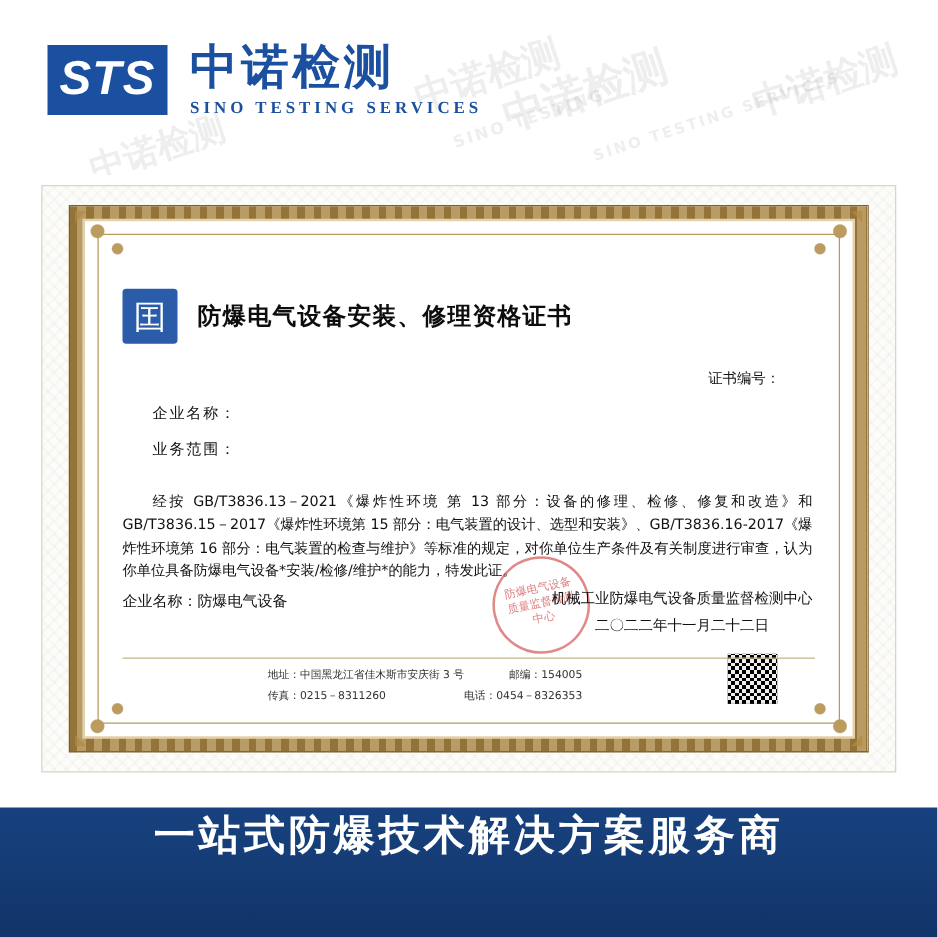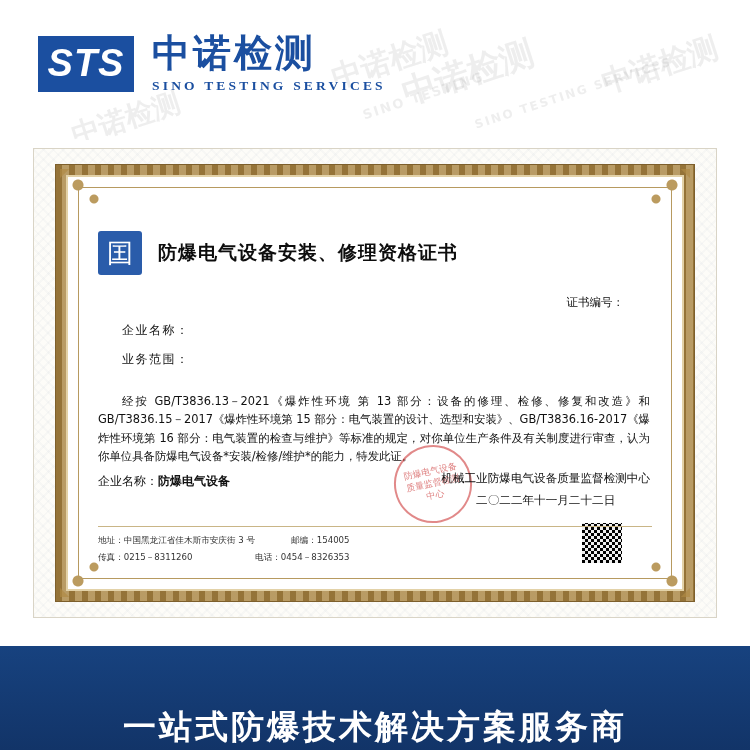--- a/index.html
+++ b/index.html
@@ -216,21 +216,21 @@
     font-size: 11.4px;
     line-height: 1.62;
     text-align: justify;
     text-indent: 24px;
   }
   .row-scope, .row-valid {
     margin-top: 7px;
     margin-left: 6px;
     font-size: 12px;
   }
-  .row-scope .value, .row-valid .value { font-weight: bold; }
+  .row-scope .value, .row-valid .value { font-weight: normal; }
 
   .issuer {
     position: absolute;
     right: 8px;
     bottom: 56px;
     text-align: center;
     font-size: 11.6px;
     line-height: 1.9;
     margin-top: 22px;
   }
@@ -254,21 +254,21 @@
   }
   .footer-line {
     position: absolute;
     left: 6px; right: 6px;
     bottom: 2px;
     border-top: 1px solid #c9b586;
     padding-top: 5px;
     font-size: 8.6px;
     color: #333;
     display: flex;
-    justify-content: flex-start;
+    justify-content: center;
   }
   .footer-col { line-height: 1.9; }
   .qr {
     position: absolute;
     right: 36px;
     bottom: 4px;
     width: 40px; height: 40px;
     background:
       repeating-linear-gradient(0deg, #111 0 3px, #fff 3px 6px),
       repeating-linear-gradient(90deg, #111 0 3px, #fff 3px 6px);
@@ -276,21 +276,21 @@
   }
 
   
   .banner {
     position: absolute;
     left: 0; bottom: 0;
     width: 750px;
     height: 104px;
     background: linear-gradient(180deg, #17427f 0%, #123468 100%);
     display: flex;
-    align-items: flex-end;
+    align-items: flex-start;
     justify-content: center;
   }
   .banner-text {
     color: #ffffff;
     font-family: "DejaVu Sans", sans-serif;
     font-weight: bold;
     font-size: 33px;
     letter-spacing: 3px;
   }
   .gap-strip {

